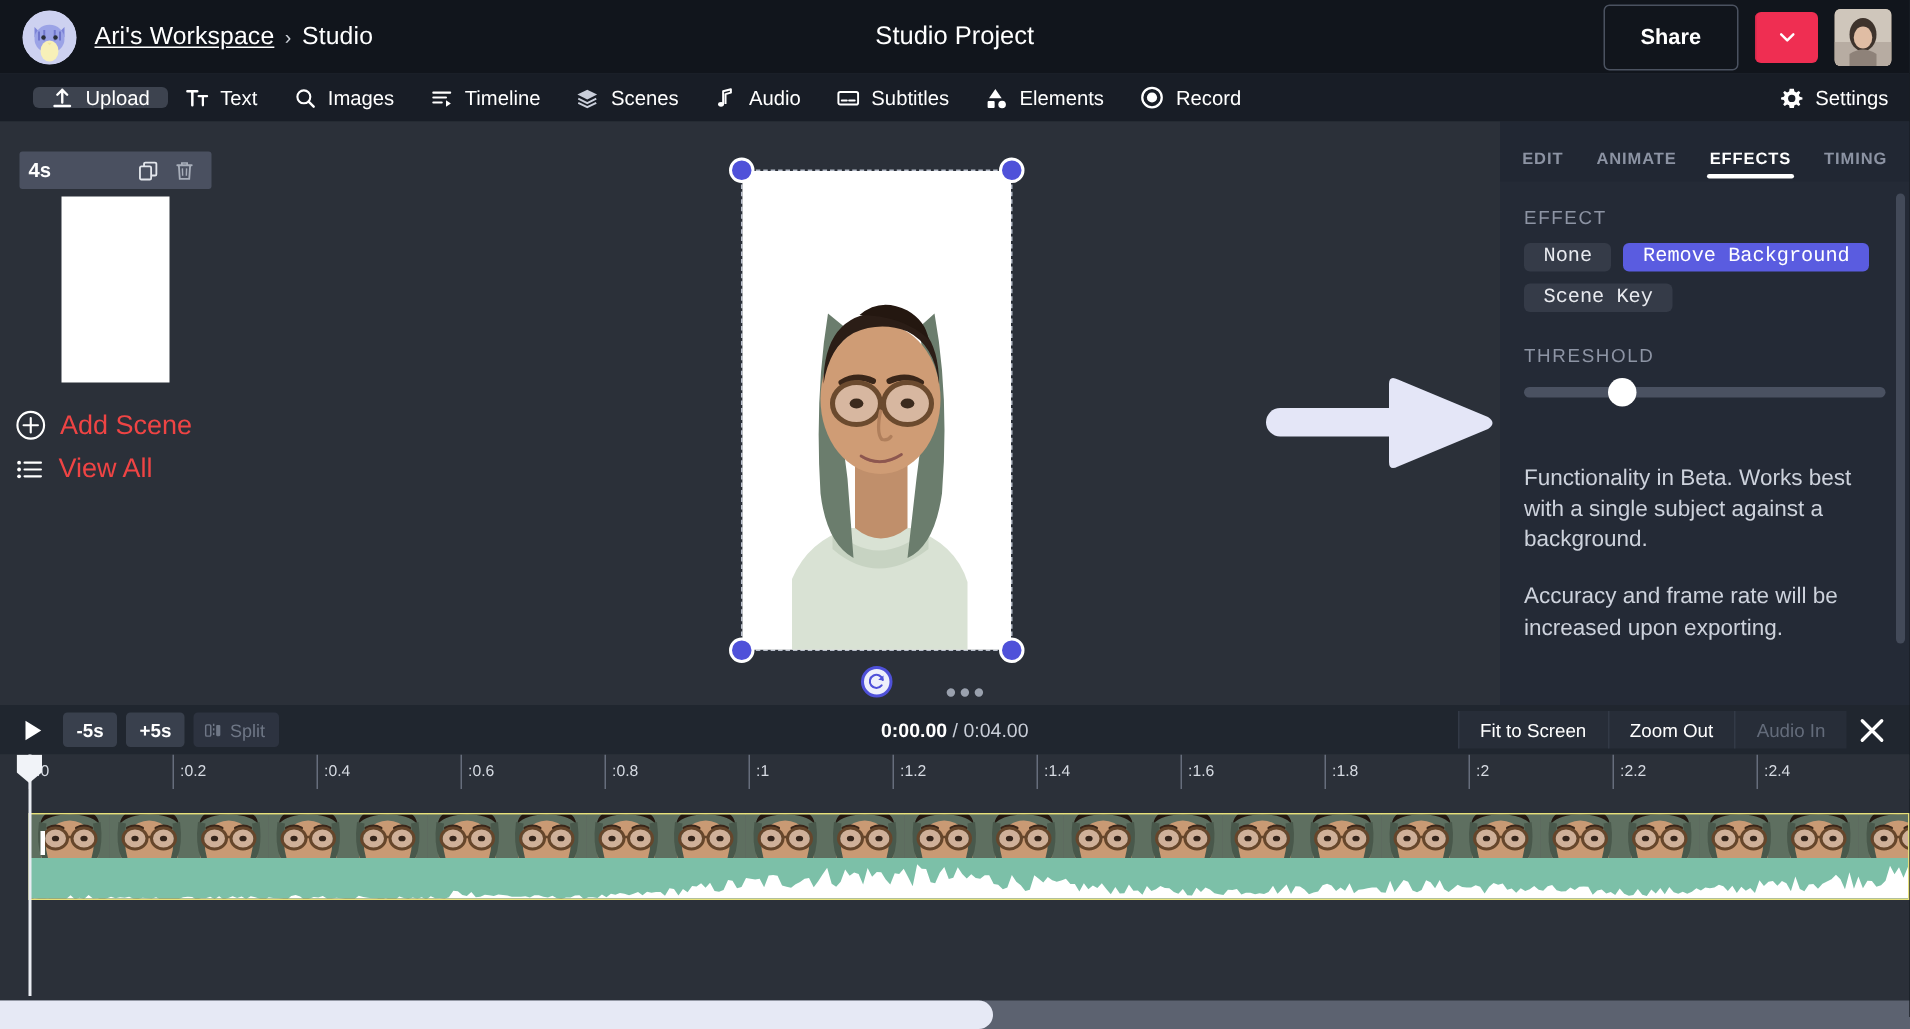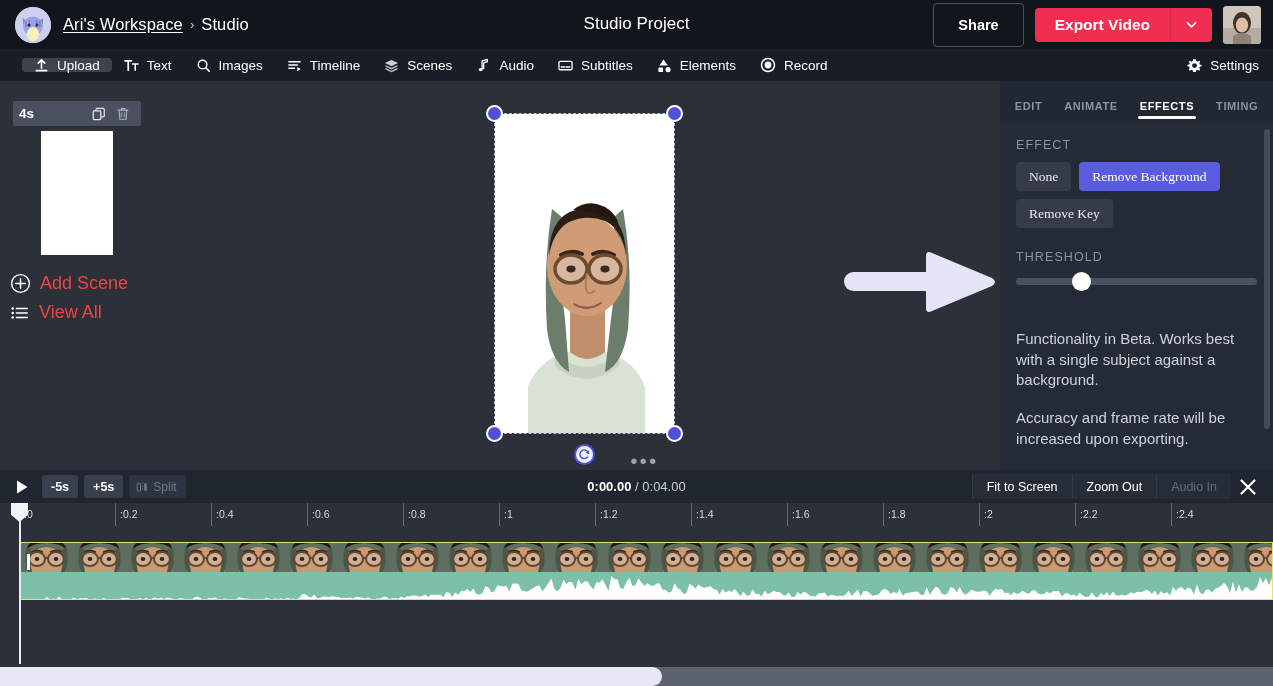--- a/index.html
+++ b/index.html
@@ -158,23 +158,23 @@
   }
   .rbody {
     position: absolute; left: 0; right: 0; top: 40px; bottom: 0;
     background: #242a36; padding: 17px 16px 0 16px; overflow: hidden;
   }
   .rlabel {
     font-size: 12.5px; color: #8d94a4; letter-spacing: 1.1px; margin-bottom: 10px;
   }
   .chips { display: flex; flex-wrap: wrap; gap: 8px; }
   .chip {
-    height: 29px; padding: 0 13px; border-radius: 4px; border: 0;
+    height: 19px; padding: 0 13px; border-radius: 4px; border: 0;
     background: #353b48; color: #e8eaef; font-size: 13.5px; cursor: pointer;
-    font-family: Liberation Serif, serif;
+    font-family: Liberation Mono, monospace;
   }
   .chip.selected { background: #5a5ce0; color: #ffffff; }
   .slider-wrap { margin-top: 22px; }
   .slider-track {
     position: relative; height: 7px; border-radius: 4px; background: #4a5161; margin-top: 14px;
   }
   .slider-thumb {
     position: absolute; top: 50%; left: 26.5%; width: 19px; height: 19px;
     margin-top: -9.5px; margin-left: -9.5px; border-radius: 50%;
     background: #ffffff; cursor: pointer;
@@ -301,21 +301,20 @@
       <span class="bc-ws">Ari's Workspace</span>
       <span class="bc-sep">›</span>
       <span class="bc-cur">Studio</span>
     </div>
 
     <div class="proj-title">Studio Project</div>
 
     <div class="hdr-right">
       <button class="btn-share">Share</button>
       <div class="export-group">
-        <button class="btn-export">Export Video</button>
         <button class="btn-export-caret">
           <svg width="13" height="13" viewBox="0 0 16 16">
             <path d="M3 6 L8 11 L13 6" stroke="#fff" stroke-width="2" fill="none" stroke-linecap="round" stroke-linejoin="round"></path>
           </svg>
         </button>
       </div>
       <div class="avatar-user">
         <svg width="38" height="38" viewBox="0 0 38 38">
           <rect width="38" height="38" fill="#cfc6bb"></rect>
           <rect y="22" width="38" height="16" fill="#b7aca2"></rect>
@@ -521,21 +520,21 @@
       <button class="rtab">ANIMATE</button>
       <button class="rtab active">EFFECTS</button>
       <button class="rtab">TIMING</button>
     </div>
 
     <div class="rbody">
       <div class="rlabel">EFFECT</div>
       <div class="chips">
         <button class="chip">None</button>
         <button class="chip selected">Remove Background</button>
-        <button class="chip">Remove Key</button>
+        <button class="chip">Scene Key</button>
       </div>
 
       <div class="slider-wrap">
         <div class="rlabel">THRESHOLD</div>
         <div class="slider-track">
           <div class="slider-thumb" style="left: 27%;"></div>
         </div>
       </div>
 
       <div class="rnote">Functionality in Beta. Works best with a single subject against a background.</div>

